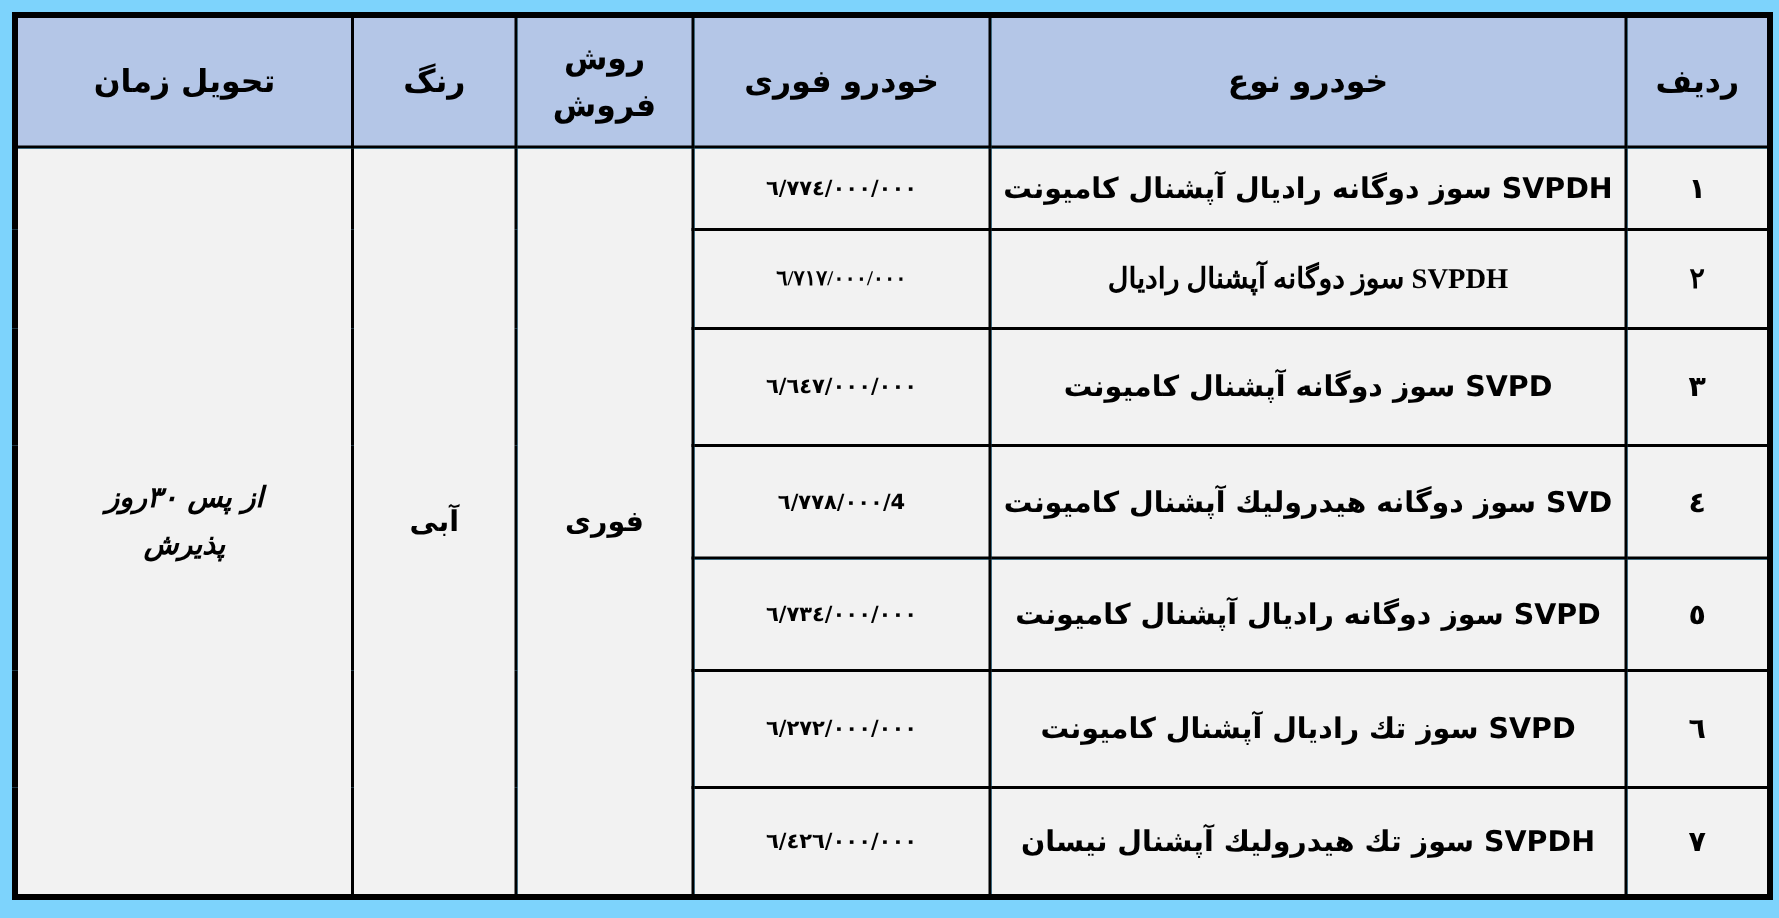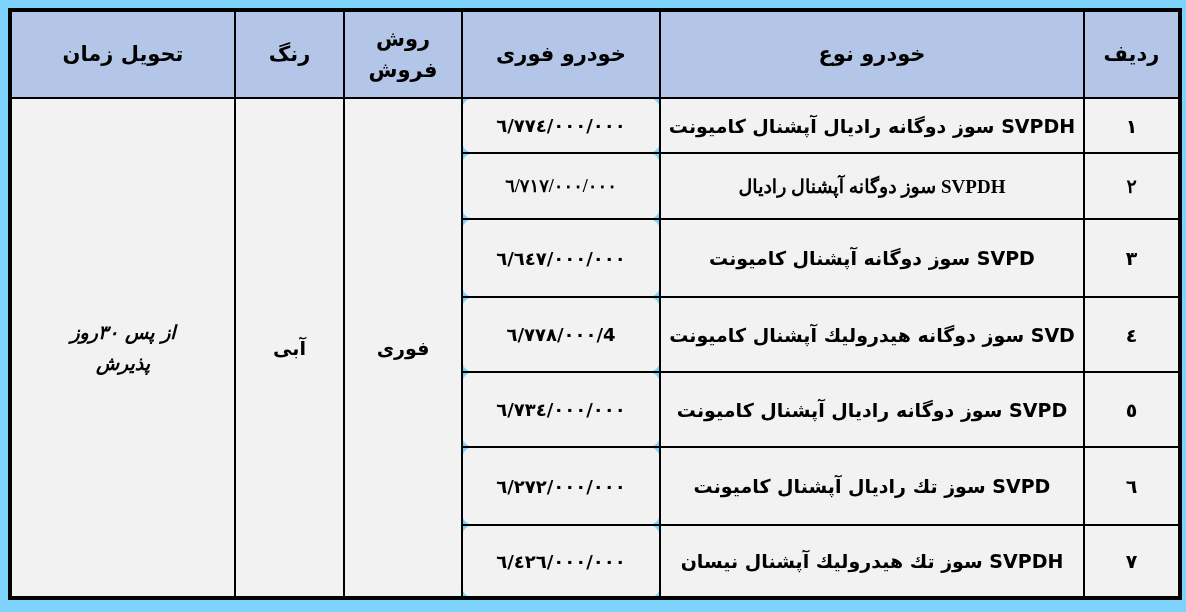--- a/index.html
+++ b/index.html
@@ -21,21 +21,21 @@
     overflow:hidden;
   }
   table.pricelist thead th{
     background:#b4c6e7;
     font-size:21px;line-height:1.45;
   }
   tr.hdr{height:88px;}
   tr.r1{height:55px;} tr.r2{height:66px;font-family:Liberation Serif, serif;} tr.r3{height:78px;}
   tr.r4{height:75px;} tr.r5{height:75px;} tr.r6{height:78px;} tr.r7{height:73px;}
   td.c-type{font-size:19px;margin-left:28px;}
-  td.c-price{font-size:18px;letter-spacing:0.5px;border-radius:12px;}
+  td.c-price{font-size:14px;letter-spacing:0.5px;}
   td.c-no{font-size:19px;}
   td.c-merged{font-size:19px;}
   .wrap-narrow{display:inline-block;max-width:150px;line-height:1.6;font-style:italic;}
   .wrap-method{display:inline-block;max-width:72px;line-height:1.45;}
 </style>
 </head>
 <body>
 
 <div class="page">
   <table class="pricelist">

